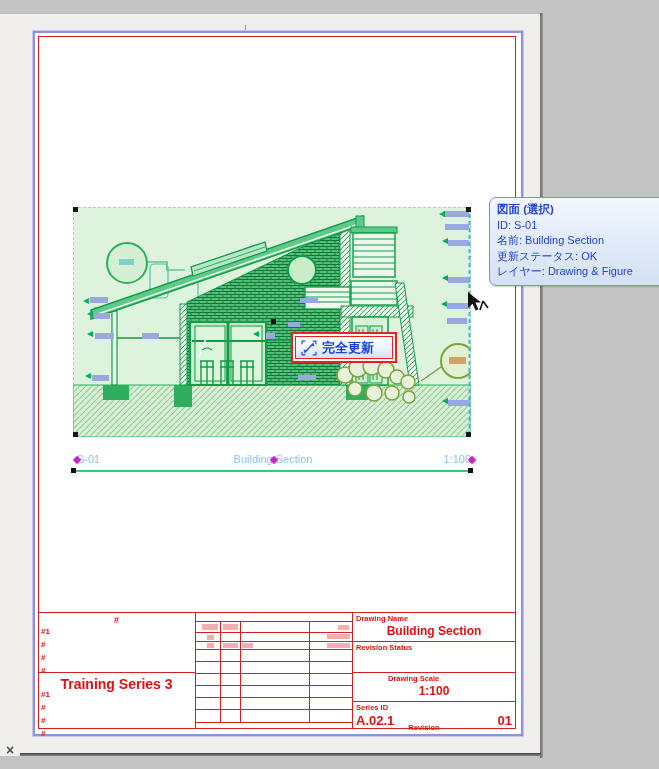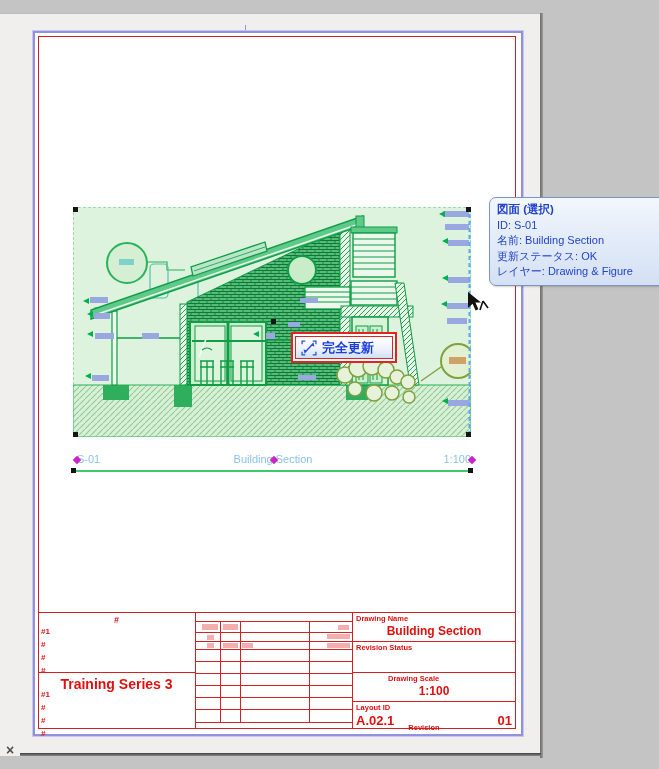--- a/index.html
+++ b/index.html
@@ -274,21 +274,21 @@
         <span>#</span>
       <span>#</span>
         <span>#</span>
     </div>
 
     <div class="tb-label" style="left:321px;top:581px;">Drawing Name</div>
     <div class="tb-value" style="left:317px;top:591px;width:164px;text-align:center;font-size:12px;">Building Section</div>
     <div class="tb-label" style="left:321px;top:610px;">Revision Status</div>
     <div class="tb-label" style="left:321px;top:641px;padding-left:32px;">Drawing Scale</div>
     <div class="tb-value" style="left:317px;top:651px;width:164px;text-align:center;font-size:12px;">1:100</div>
-    <div class="tb-label" style="left:321px;top:670px;">Layout ID</div>
+    <div class="tb-label" style="left:321px;top:670px;">Series ID</div>
     <div class="tb-label" style="left:317px;top:670px;width:144px;text-align:center;margin-top:20px;">Revision</div>
     <div class="tb-value" style="left:321px;top:680px;font-size:13px;">A.02.1</div>
     <div class="tb-value" style="left:317px;top:680px;width:160px;text-align:right;font-size:13px;">01</div>
   </div>
 </div>
 
 <div class="abs upd-btn">
   <div class="upd-inner">
     <svg width="16" height="16" viewBox="0 0 15 15">
       <path d="M1 4 V1 H4 M11 1 H14 V4 M14 11 V14 H11 M4 14 H1 V11" fill="none" stroke="#2a52d8" stroke-width="1.2"></path>

